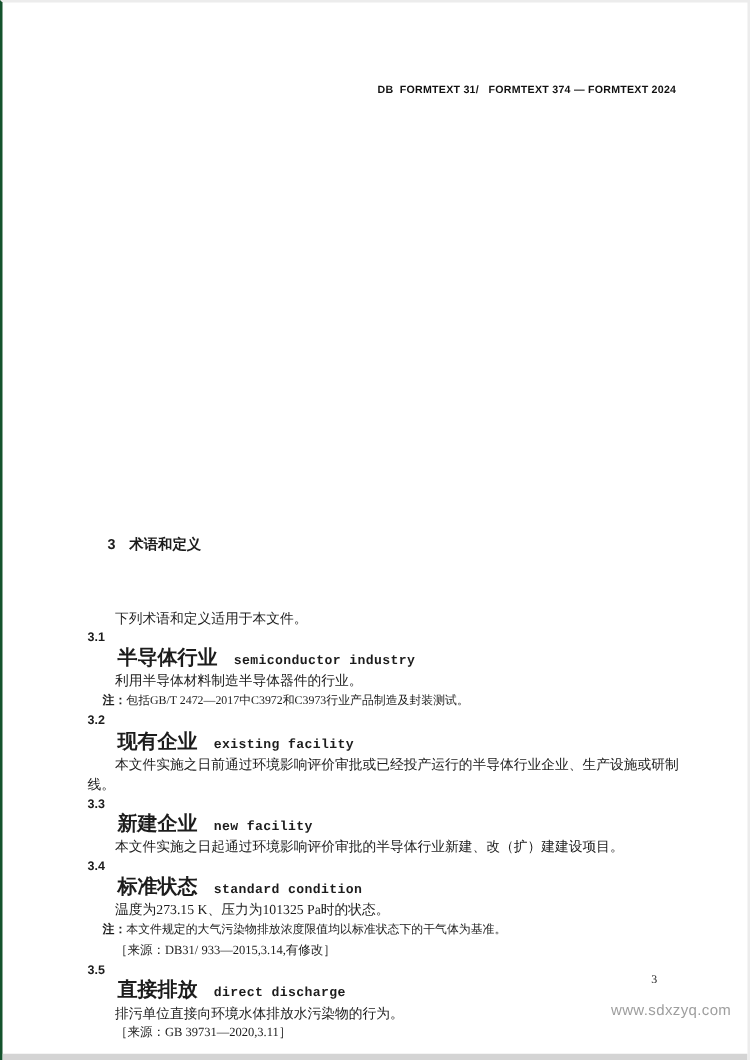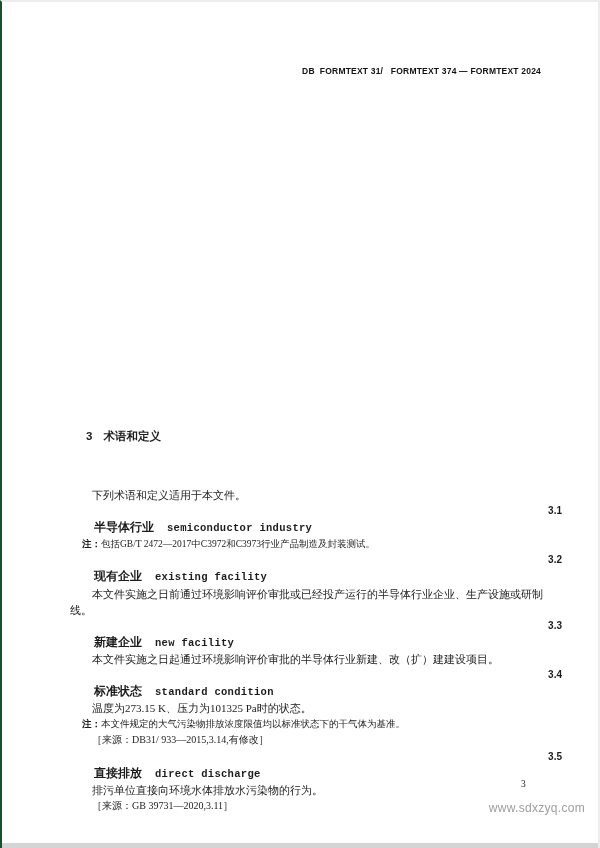--- a/index.html
+++ b/index.html
@@ -26,26 +26,26 @@
   .section{position:absolute;left:68px;top:427px;width:492px;font-size:11px;line-height:16.1px;}
   .section-heading{
     font-family:"Liberation Sans","DejaVu Sans",sans-serif;
     font-weight:bold;font-size:11.5px;line-height:14px;margin-bottom:14px;white-space:pre;margin-left:16px;
   }
   .section-heading .sec-title{margin-left:11px;}
   .section-intro{text-indent:2em;margin-top:44px;}
 
   .term-number{
     font-family:"Liberation Sans","DejaVu Sans",sans-serif;
-    font-weight:bold;font-size:10px;text-align:right;
+    font-weight:bold;font-size:10px;
   }
   .term-line{padding-left:24px;white-space:pre;}
   .term-zh{
     font-family:"Liberation Sans","DejaVu Sans",sans-serif;
-    font-weight:bold;font-size:12px;
+    font-weight:bold;font-size:16px;
   }
   .term-en{
     font-family:Liberation Mono, monospace;
     font-weight:bold;font-size:10.5px;letter-spacing:.3px;margin-left:13px;
   }
   .term-def{text-indent:2em;white-space:pre-wrap;}
   .term-note{padding-left:12px;font-size:9.5px;}
   .note-label{
     font-family:"Liberation Sans","DejaVu Sans",sans-serif;
     font-weight:bold;
@@ -92,20 +92,21 @@
   <div class="section">
     <div class="section-heading"><span class="sec-num">3</span><span class="sec-title">术语和定义</span></div>
 
     <div class="section-intro">下列术语和定义适用于本文件。</div>
 
     <div>
 
     <div class="term-block">
         <div class="term-number">3.1</div>
         <div class="term-line"><span class="term-zh">半导体行业</span><span class="term-en">semiconductor industry</span></div>
+        <div class="term-def">利用半导体材料制造半导体器件的行业。</div>
         <div class="term-note"><span class="note-label">注：</span><span class="note-text">包括GB/T 2472—2017中C3972和C3973行业产品制造及封装测试。</span></div>
 
       </div>
         <div class="term-block">
         <div class="term-number">3.2</div>
         <div class="term-line"><span class="term-zh">现有企业</span><span class="term-en">existing facility</span></div>
         <div class="term-def">本文件实施之日前通过环境影响评价审批或已经投产运行的半导体行业企业、生产设施或研制线。</div>
 
       </div>
         <div class="term-block">

